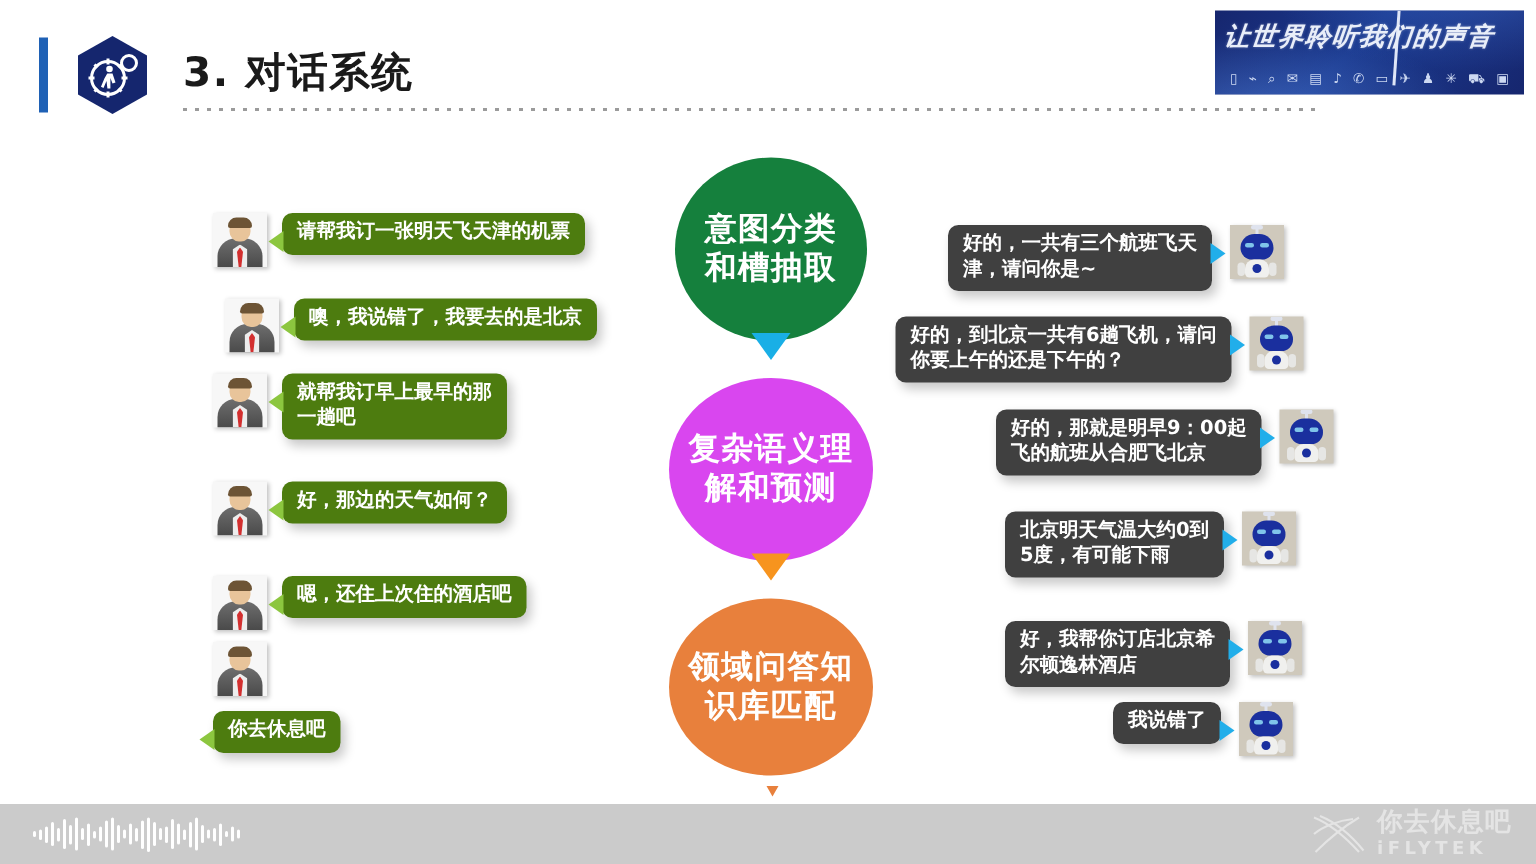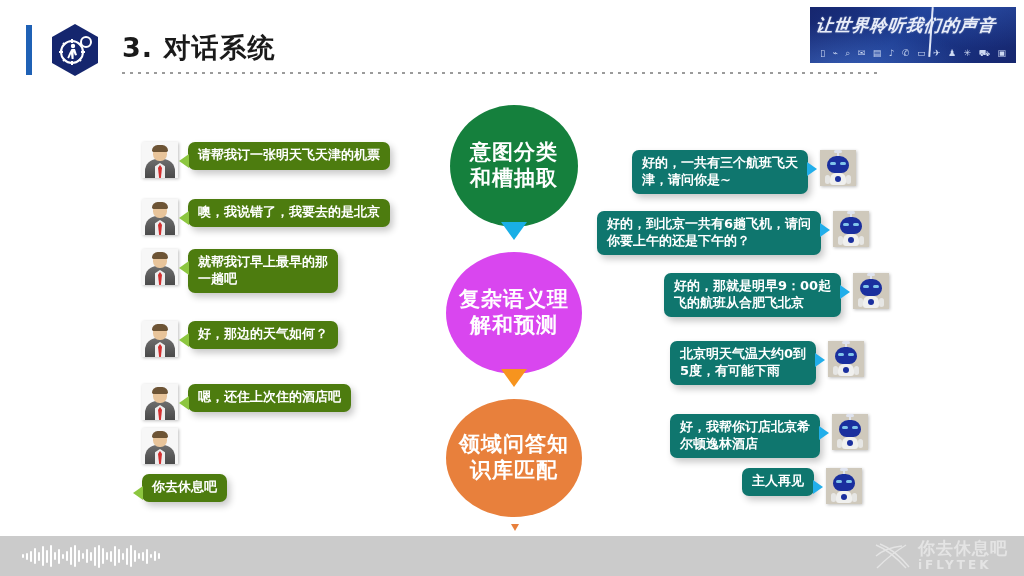--- a/index.html
+++ b/index.html
@@ -149,21 +149,21 @@
     position: relative;
     border-radius: 7px;
     color: #ffffff;
     font-weight: bold;
     padding: 5px 10px 6px 10px;
     line-height: 1.28;
     box-shadow: 3px 4px 7px rgba(0,0,0,.22);
     white-space: pre-line;
   }
   .bubble.green { background: #4d7c0f; font-size: 13px; }
-  .bubble.blue  { background: #0f766e; font-size: 13px; }
+  .bubble.blue  { background: #404040; font-size: 13px; }
 
   .bubble.green::before {
     content: ""; position: absolute;
     left: -9px; top: 12px;
     border-top: 7px solid transparent;
     border-bottom: 7px solid transparent;
     border-right: 10px solid #8CC63F;
   }
   .bubble.blue::after {
     content: ""; position: absolute;
@@ -289,21 +289,21 @@
       <div class="body"></div>
         <div class="shirt"></div>
         <div class="tie"></div>
       <div class="head"></div>
         <div class="hair"></div>
     </div>
     <div class="gap-l"></div>
     <div class="bubble green">请帮我订一张明天飞天津的机票</div>
   </div>
 
-  <div class="chat-row left" style="left:142px; top:199px;">
+  <div class="chat-row left" style="left:150px; top:199px;">
     <div class="avatar user">
       <div class="body"></div>
         <div class="shirt"></div>
         <div class="tie"></div>
       <div class="head"></div>
         <div class="hair"></div>
     </div>
     <div class="gap-l"></div>
     <div class="bubble green">噢，我说错了，我要去的是北京</div>
   </div>
@@ -447,21 +447,21 @@
       <div class="eye l"></div>
         <div class="eye r"></div>
       <div class="rarm l"></div>
         <div class="rarm r"></div>
       <div class="rbody"></div>
         <div class="chest"></div>
     </div>
   </div>
 
   <div class="chat-row right" style="left:742px; top:468px;">
-    <div class="bubble blue">主人再见</div>
+    <div class="bubble blue">我说错了</div>
     <div class="gap-r"></div>
     <div class="avatar robot">
       <div class="rantb"></div>
         <div class="rant"></div>
         <div class="rhead"></div>
       <div class="eye l"></div>
         <div class="eye r"></div>
       <div class="rarm l"></div>
         <div class="rarm r"></div>
       <div class="rbody"></div>

